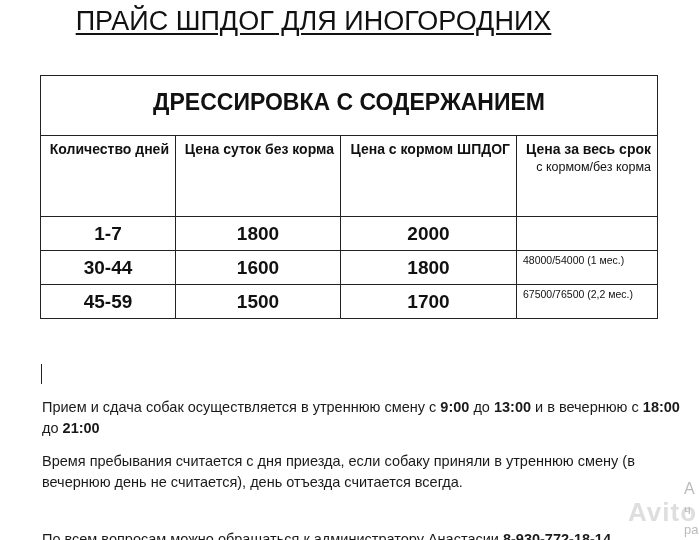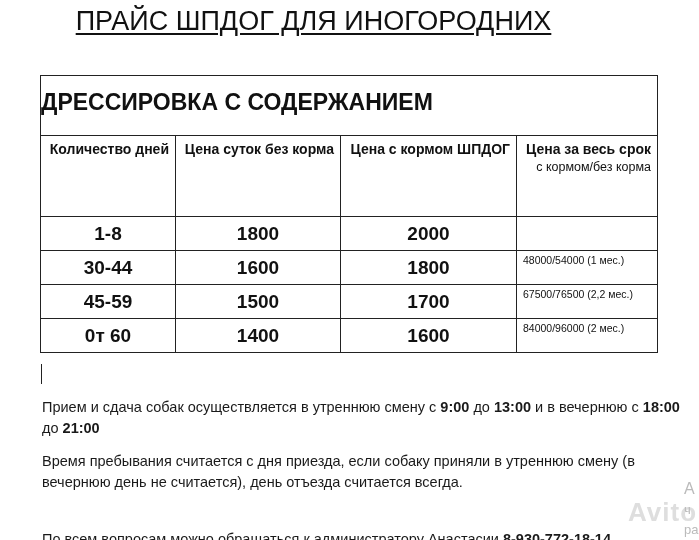--- a/index.html
+++ b/index.html
@@ -13,21 +13,21 @@
     text-decoration-thickness: 2px; letter-spacing: 0px; color: #111;
   }
   .price-table {
     position: absolute; left: 40px; top: 75px; width: 617px;
     border-collapse: collapse; table-layout: fixed;
   }
   .price-table td, .price-table th {
     border: 1.5px solid #222; padding: 0; vertical-align: top;
   }
   .caption-cell {
-    height: 53px; vertical-align: middle !important;
+    height: 53px; text-align: center; vertical-align: middle !important;
     font-weight: bold; font-size: 23px; padding-bottom: 6px !important;
   }
   .hdr-cell {
     height: 76px; text-align: right; font-weight: bold; font-size: 14px;
     padding: 4px 6px 0 7px !important; line-height: 19px;
   }
   .hdr-sub { font-weight: normal; font-size: 12.5px; line-height: 17px; display: block; }
   .data-cell {
     height: 30px; text-align: center; vertical-align: middle !important;
     font-weight: bold; font-size: 19px;
@@ -69,42 +69,36 @@
   <tr>
     <td class="hdr-cell">Количество дней</td>
     <td class="hdr-cell">Цена суток без корма</td>
     <td class="hdr-cell">Цена с кормом ШПДОГ</td>
     <td class="hdr-cell">
       <span>Цена за весь срок</span>
       <span class="hdr-sub">с кормом/без корма</span>
     </td>
   </tr>
   <tr>
-    <td class="data-cell">1-8</td>
+    <td class="data-cell">1-7</td>
     <td class="data-cell">1800</td>
     <td class="data-cell">2000</td>
     <td class="note-cell"></td>
   </tr>
   <tr>
     <td class="data-cell">30-44</td>
     <td class="data-cell">1600</td>
     <td class="data-cell">1800</td>
     <td class="note-cell">48000/54000 (1 мес.)</td>
   </tr>
   <tr>
     <td class="data-cell">45-59</td>
     <td class="data-cell">1500</td>
     <td class="data-cell">1700</td>
     <td class="note-cell">67500/76500 (2,2 мес.)</td>
-  </tr>
-  <tr>
-    <td class="data-cell">0т 60</td>
-    <td class="data-cell">1400</td>
-    <td class="data-cell">1600</td>
-    <td class="note-cell">84000/96000 (2 мес.)</td>
   </tr>
 </tbody>
   </table>
 
 <div class="caret-line"></div>
 
 <div class="para" style="top:397px;">
   <span>Прием и сдача собак осуществляется в утреннюю смену с </span><b>9:00</b><span> до </span><b>13:00</b><span> и в вечернюю с </span><b>18:00</b><span> до </span><b>21:00</b>
 </div>
 

